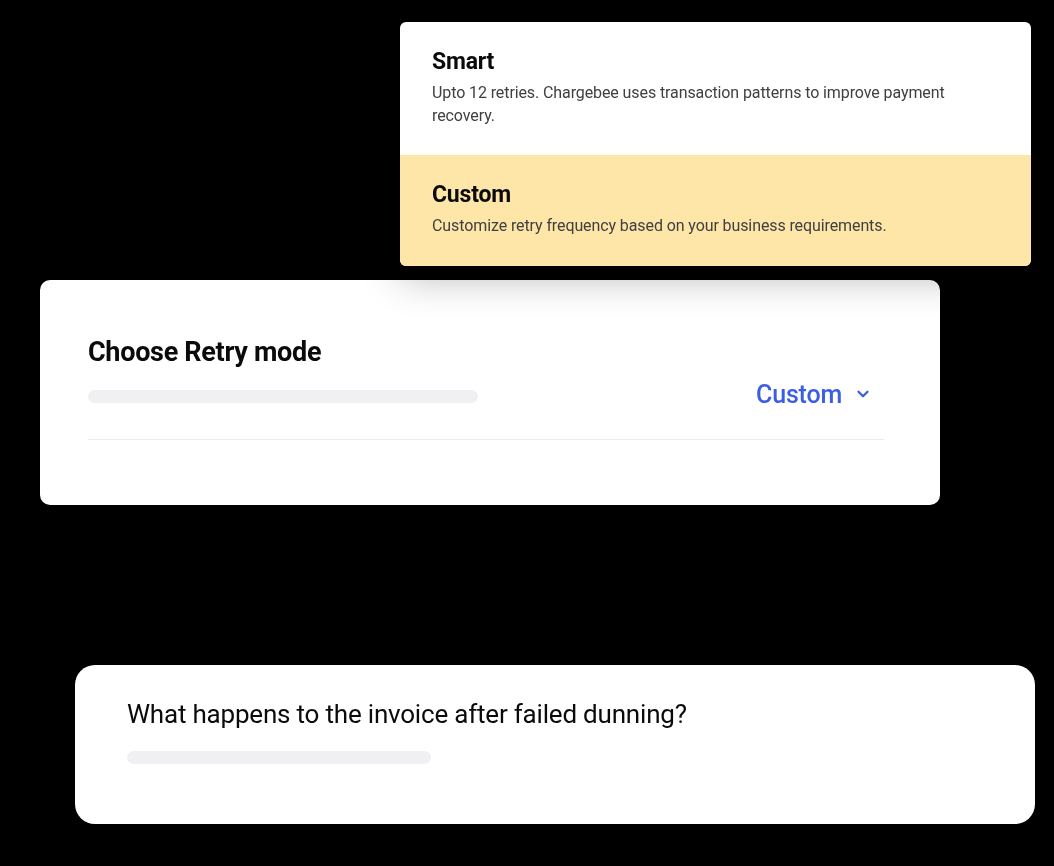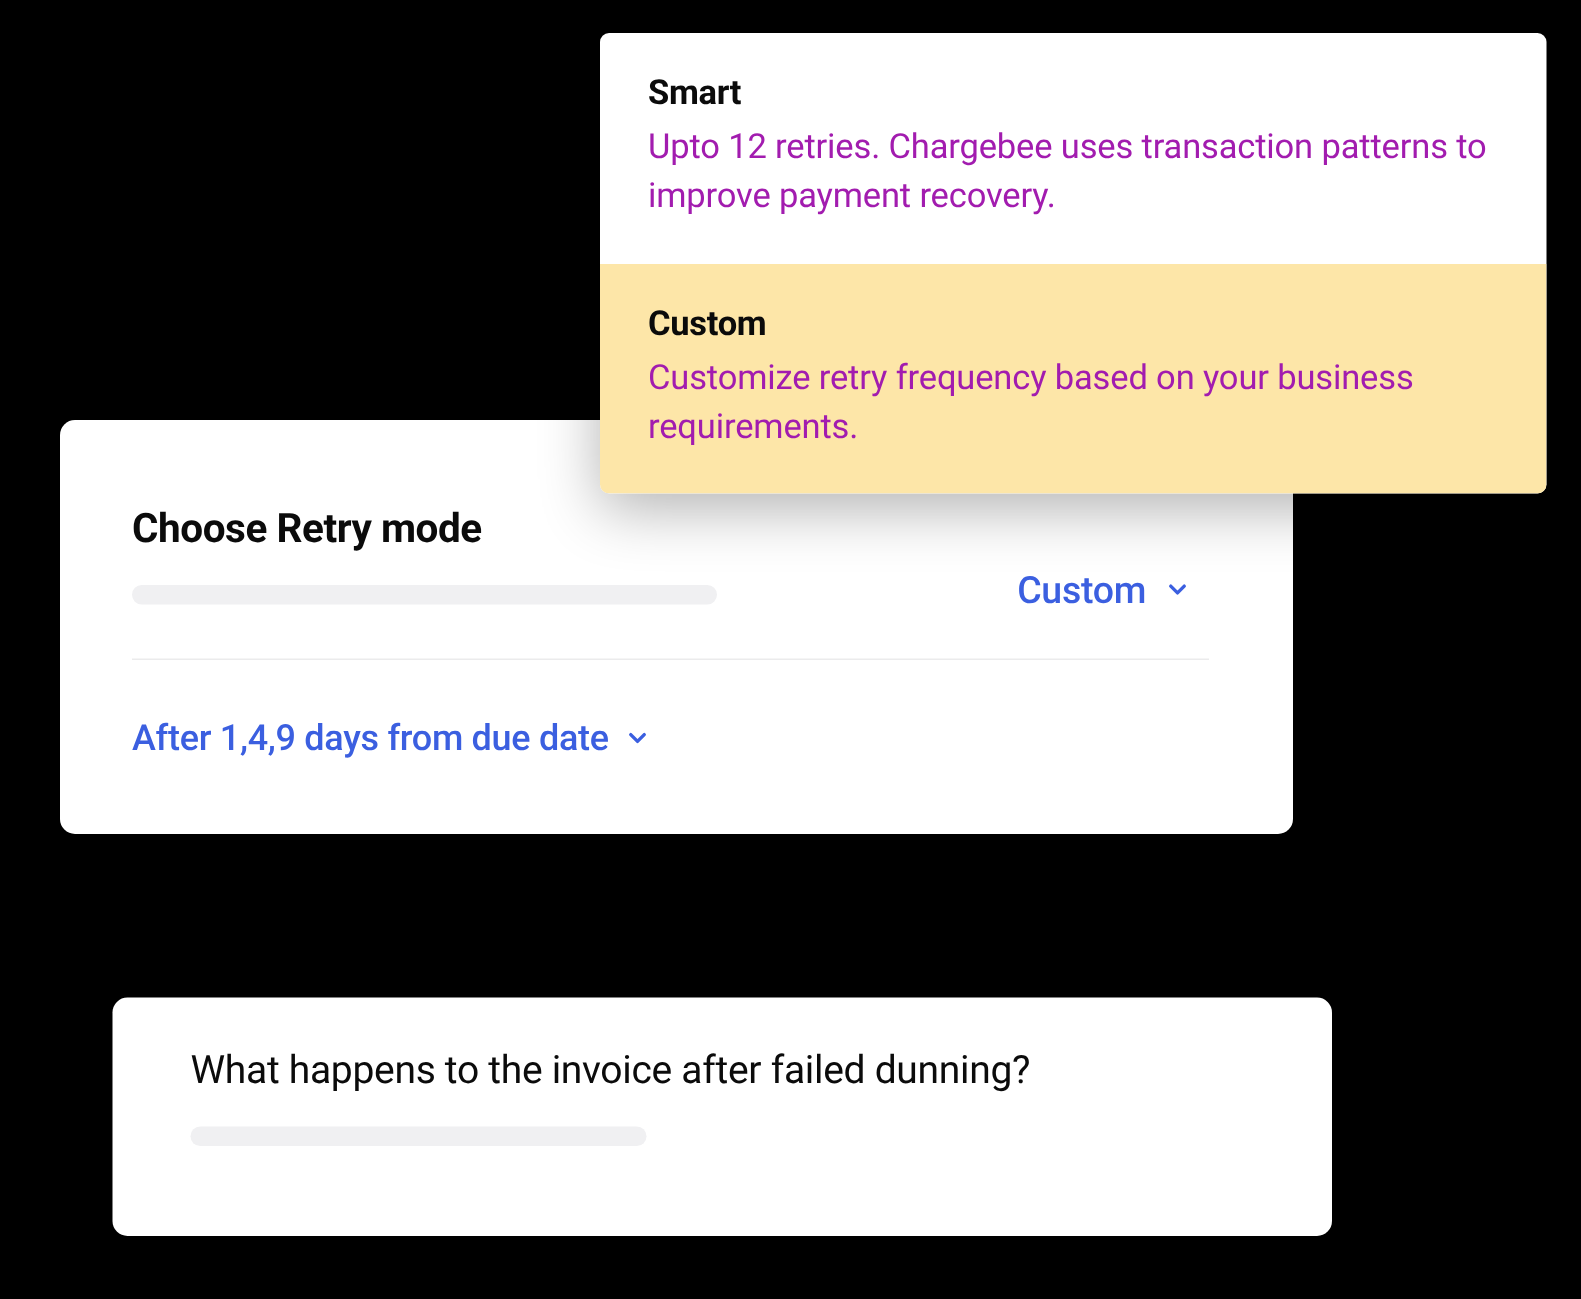--- a/index.html
+++ b/index.html
@@ -14,36 +14,36 @@
       width: 1054px;
       height: 866px;
       position: relative;
       overflow: hidden;
     }
     
     .card-bottom {
       position: absolute;
       left: 75px;
       top: 665px;
-      width: 813px;
+      width: 960px;
       background: #fff;
-      border-radius: 10px;
+      border-radius: 20px;
       box-shadow: 0 6px 28px rgba(0,0,0,0.25);
       padding: 34px 52px 42px 52px;
     }
     
     .card-middle {
       position: absolute;
       left: 40px;
       top: 280px;
-      width: 822px;
+      width: 900px;
       background: #fff;
       border-radius: 10px;
       box-shadow: 0 6px 30px rgba(0,0,0,0.30);
-      padding: 56px 56px 50px 48px;
+      padding: 56px 56px 27px 48px;
     }
     
     .dropdown-popup {
       position: absolute;
       left: 400px;
       top: 22px;
       width: 631px;
       background: #fff;
       border-radius: 6px;
       box-shadow: 0 10px 40px rgba(0,0,0,0.30);
@@ -61,23 +61,23 @@
     
     .option-title {
       font-size: 23px;
       font-weight: 700;
       color: #0b0b0b;
       letter-spacing: -0.2px;
       margin-bottom: 6px;
     }
     
     .option-desc {
-      font-size: 23px;
+      font-size: 16px;
       font-weight: 400;
-      color: #a21caf;
+      color: #404040;
       line-height: 1.45;
       letter-spacing: -0.1px;
     }
     
     .section-title {
       font-size: 27px;
       font-weight: 700;
       color: #0b0b0b;
       letter-spacing: -0.3px;
       margin-bottom: 22px;
@@ -177,28 +177,20 @@
       <span class="chevron">
         <svg viewBox="0 0 24 24" fill="none" stroke="#3b5fe0" stroke-width="3" stroke-linecap="round" stroke-linejoin="round">
             <polyline points="6 9 12 15 18 9"></polyline>
           </svg>
       </span>
     </div>
   </div>
   
   <div class="divider"></div>
   
-  <div class="link-pill">
-    <span>After 1,4,9 days from due date</span>
-    <span class="chevron">
-      <svg viewBox="0 0 24 24" fill="none" stroke="#3b5fe0" stroke-width="3" stroke-linecap="round" stroke-linejoin="round">
-          <polyline points="6 9 12 15 18 9"></polyline>
-        </svg>
-    </span>
-  </div>
 </div>
 
 <div class="dropdown-popup">
   <div class="dropdown-option">
     <div class="option-title">Smart</div>
     <div class="option-desc">Upto 12 retries. Chargebee uses transaction patterns to improve payment recovery.</div>
   </div>
   <div class="dropdown-option selected">
     <div class="option-title">Custom</div>
     <div class="option-desc">Customize retry frequency based on your business requirements.</div>

